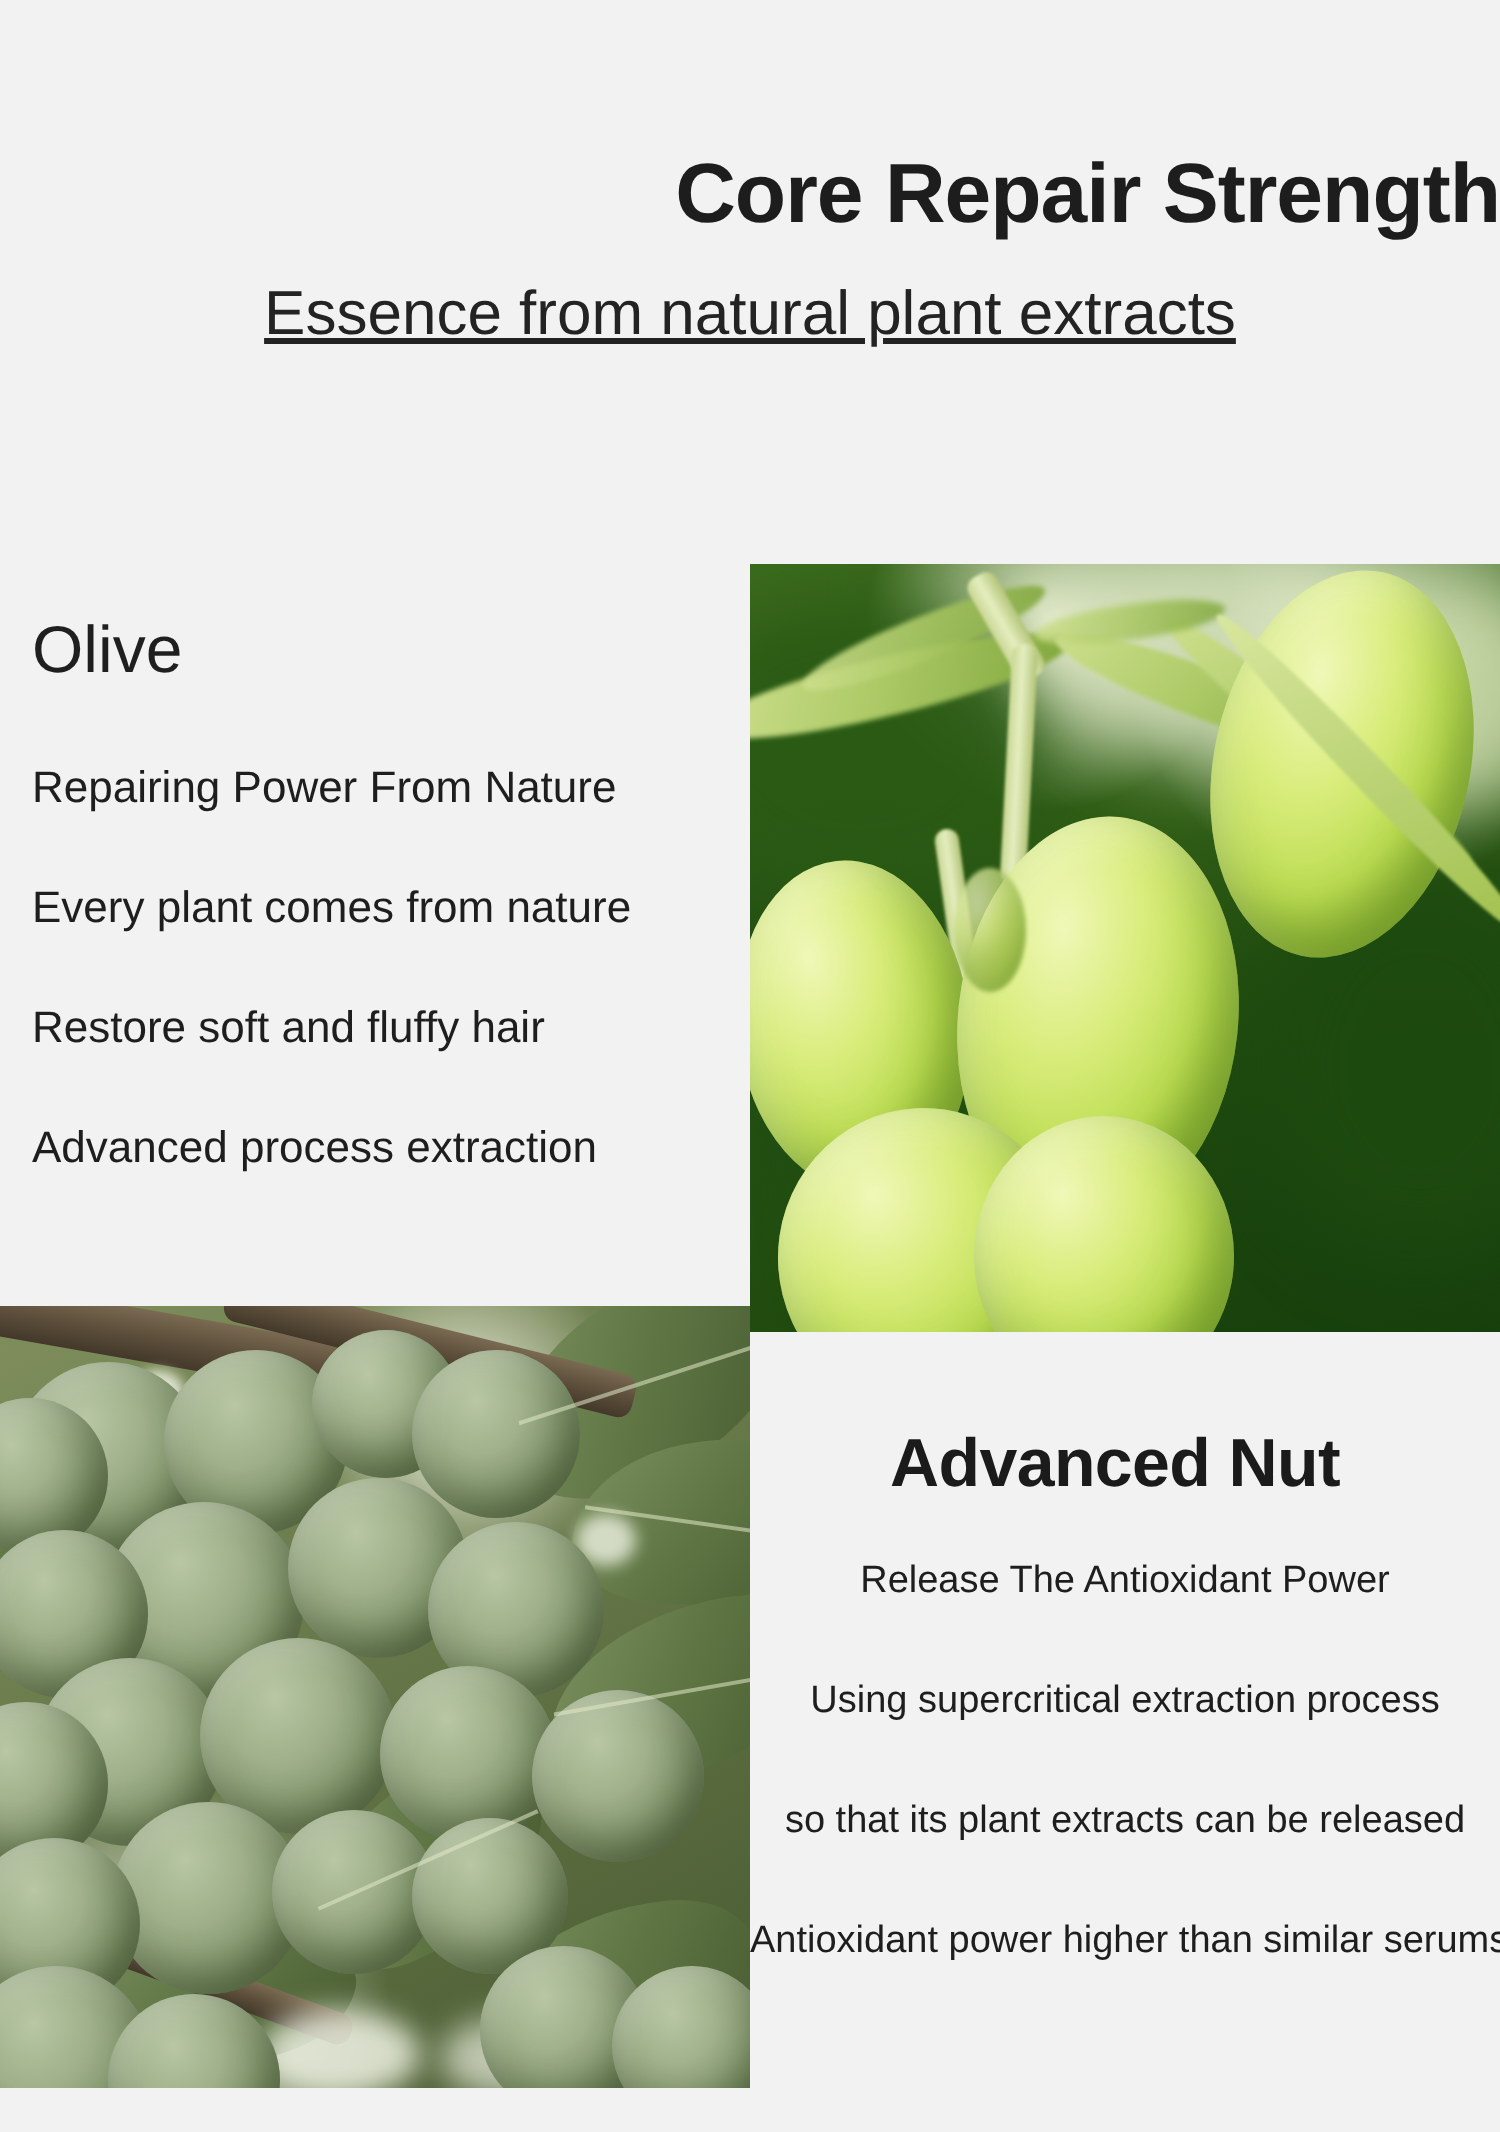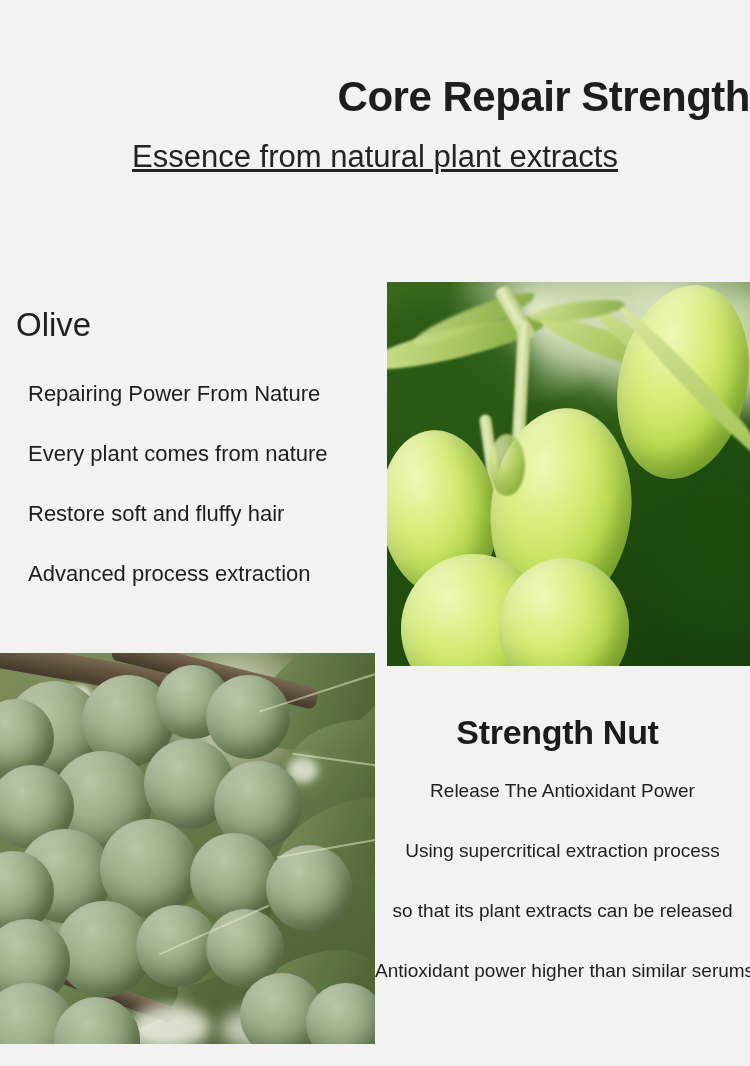--- a/index.html
+++ b/index.html
@@ -45,21 +45,21 @@
     font-size: 31px;
     font-weight: normal;
     line-height: 1.1;
     color: #232323;
     text-decoration: underline;
   }
 
   
   .olive-block {
     position: absolute;
-    left: 12px;
+    left: 0;
     top: 282px;
     width: 681px;
     height: 384px;
   }
   .olive-text {
     position: absolute;
     left: 0;
     top: 0;
     width: 375px;
     height: 384px;
@@ -314,21 +314,21 @@
     <div class="mac-nut" style="left:240px;top:320px;width:84px;height:84px;"></div>
     <div class="mac-nut" style="left:306px;top:330px;width:80px;height:80px;"></div>
 
     <div class="mac-vein" style="left:256px;top:36px;width:140px;transform:rotate(-18deg);"></div>
     <div class="mac-vein" style="left:292px;top:108px;width:120px;transform:rotate(8deg);"></div>
     <div class="mac-vein" style="left:276px;top:192px;width:130px;transform:rotate(-10deg);"></div>
     <div class="mac-vein" style="left:154px;top:276px;width:120px;transform:rotate(-24deg);"></div>
   </div>
 
   <div class="mac-text">
-    <div class="mac-heading">Strength Nut</div>
+    <div class="mac-heading">Advanced Nut</div>
     <div class="mac-lines">
       <div class="mac-line">Release The Antioxidant Power</div>
       <div class="mac-line">Using supercritical extraction process</div>
       <div class="mac-line">so that its plant extracts can be released</div>
       <div class="mac-line">Antioxidant power higher than similar serums</div>
     </div>
   </div>
 </div>
 
 </body></html>

